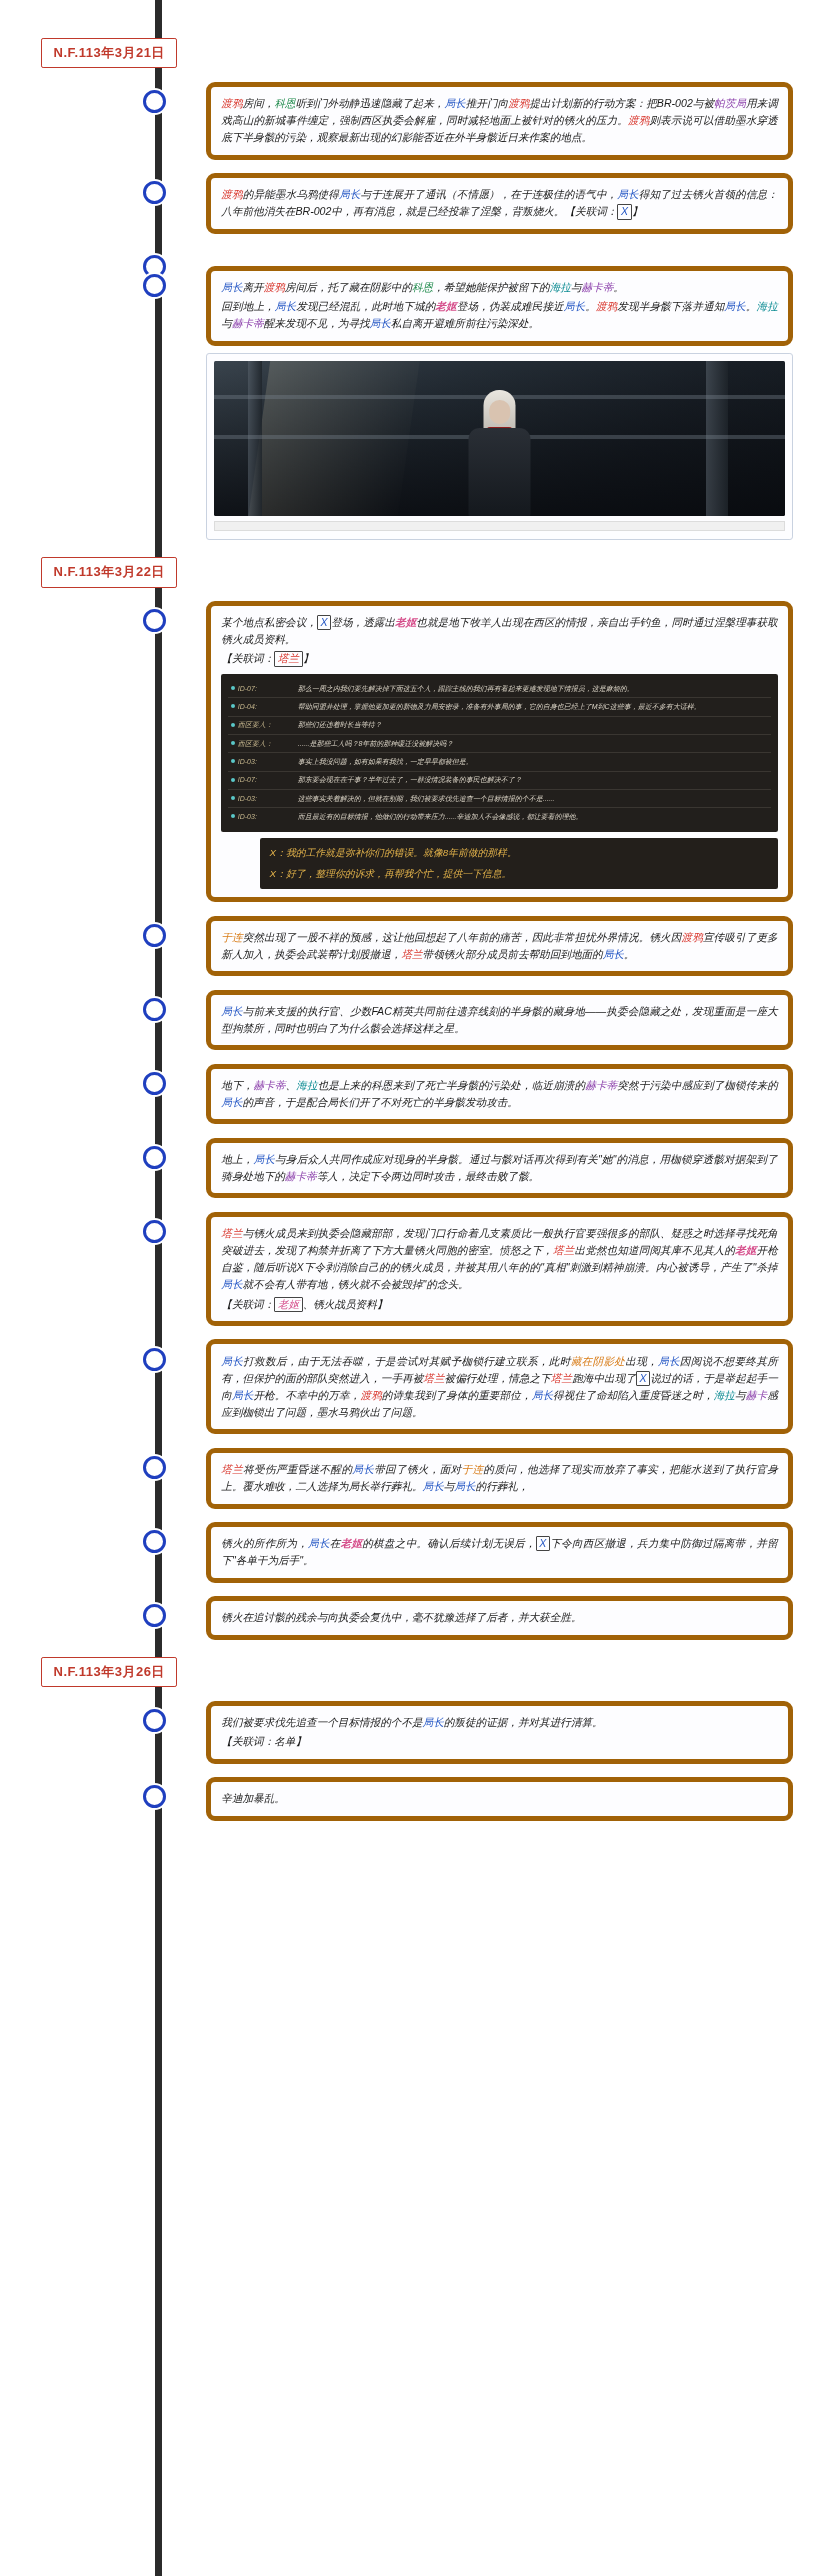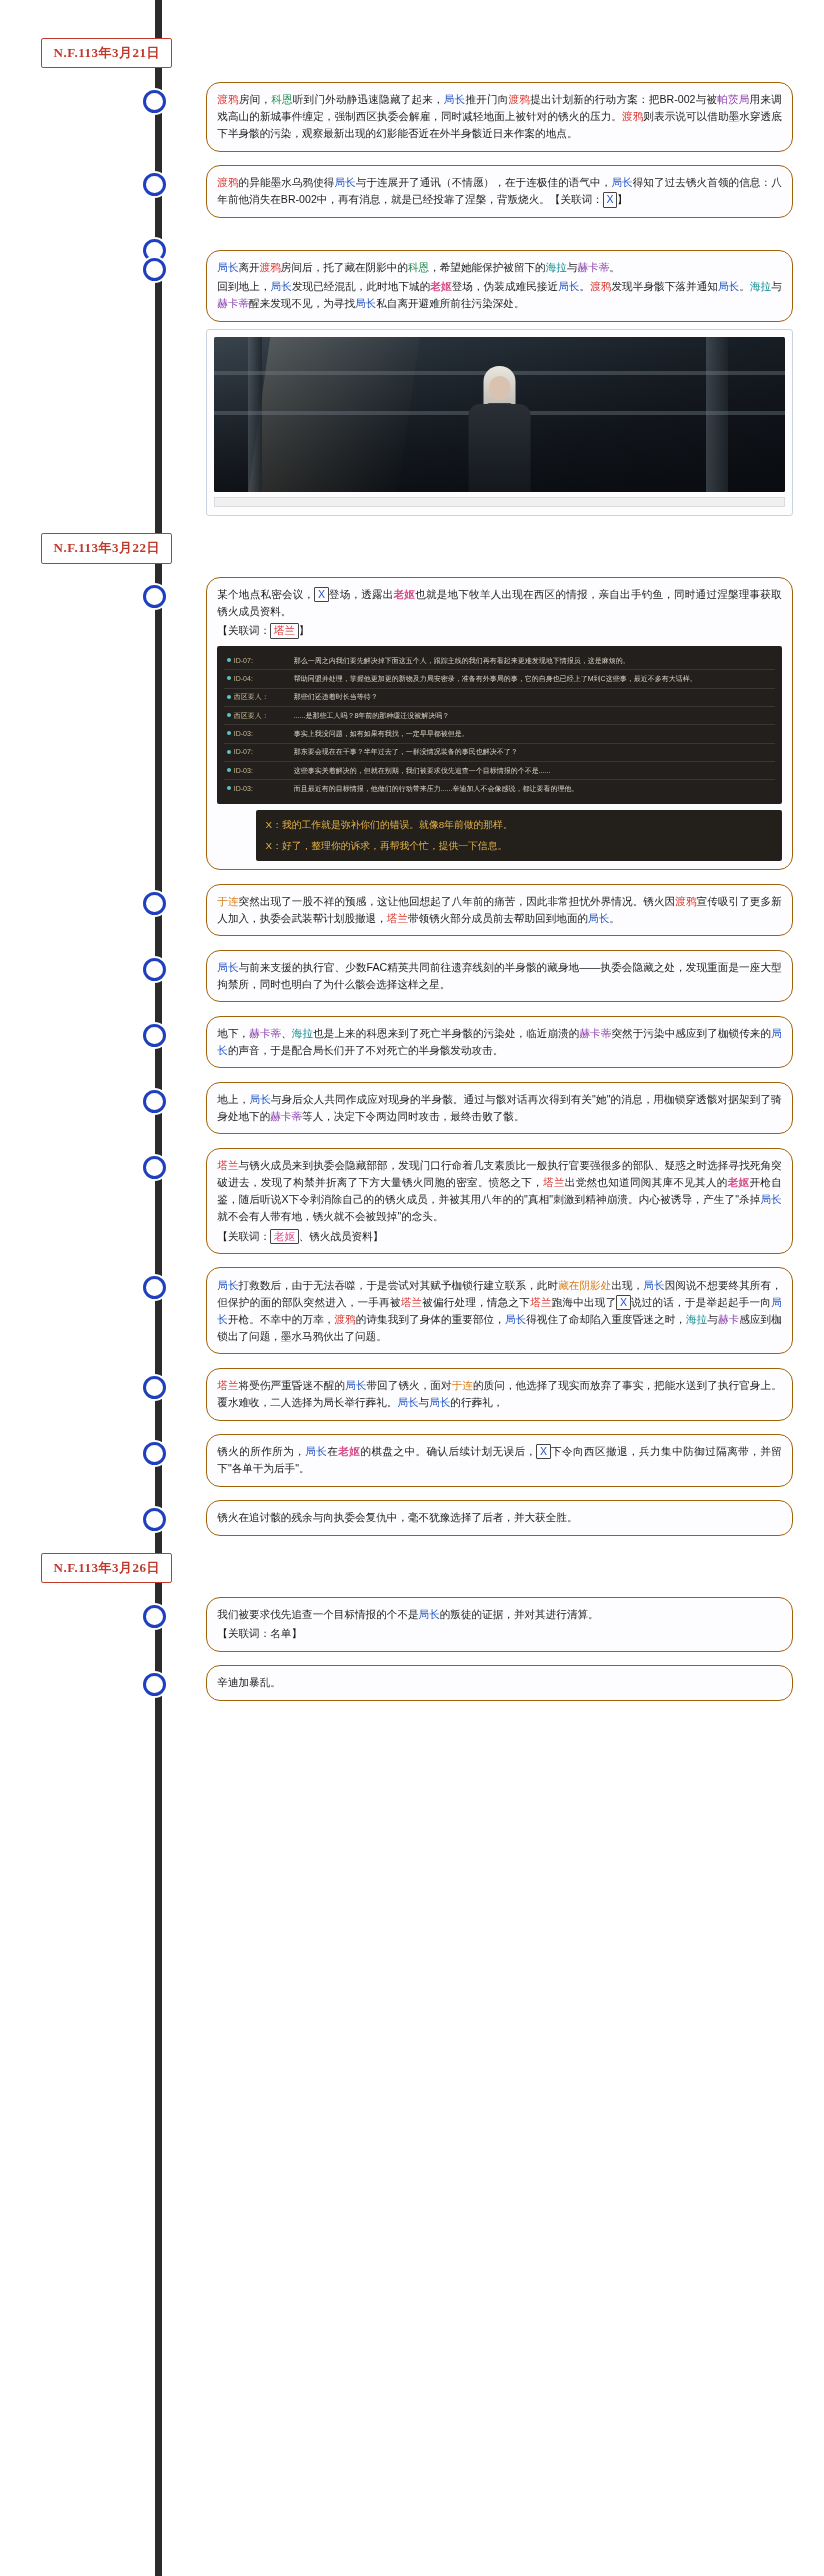--- a/index.html
+++ b/index.html
@@ -68,32 +68,33 @@
     display: inline-block;
     border: 1.5px solid #c0392b;
     border-radius: 2.1px;
     padding: 5.2px 11.3px;
     font-size: 13px;
     font-weight: bold;
     color: #c0392b;
     background: #fff;
     letter-spacing: 0.5px;
   }
-  .date-row .date-box { margin-left: 10.3px; font-family: Liberation Serif, serif; }
+  .date-row .date-box { margin-left: 10.3px; }
 
   
   .card {
-    border: 1px solid #a16207;
-    border-radius: 14px;
+    border: 5px solid #a16207;
+    border-radius: 9px;
     background: #fdfdff;
     padding: 8.2px 10.3px;
     font-size: 10.6px;
     line-height: 1.62;
     color: #1a1a1a;
     text-align: justify;
+    font-style: italic;
   }
   .card p { margin: 0 0 2.1px 0; }
   .card p:last-child { margin-bottom: 0; }
 
   
   .hl-red    { color: #d8332a; }
   .hl-blue   { color: #2255c4; }
   .hl-purple { color: #8e44ad; }
   .hl-green  { color: #1f8a4c; }
   .hl-orange { color: #d87d1a; }

